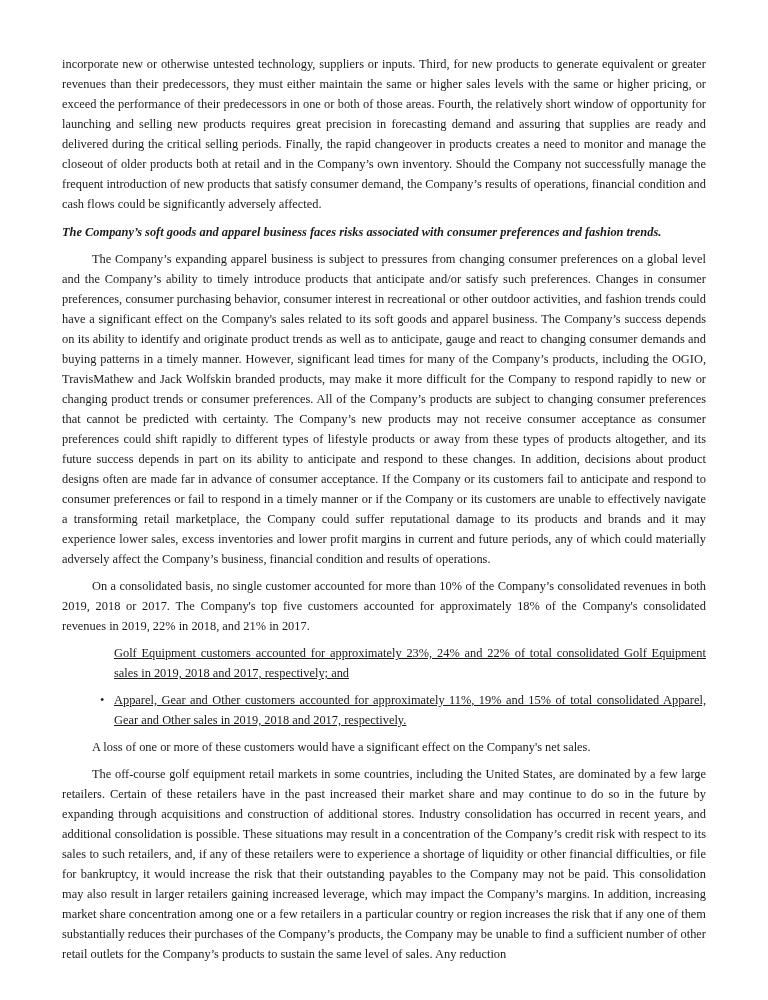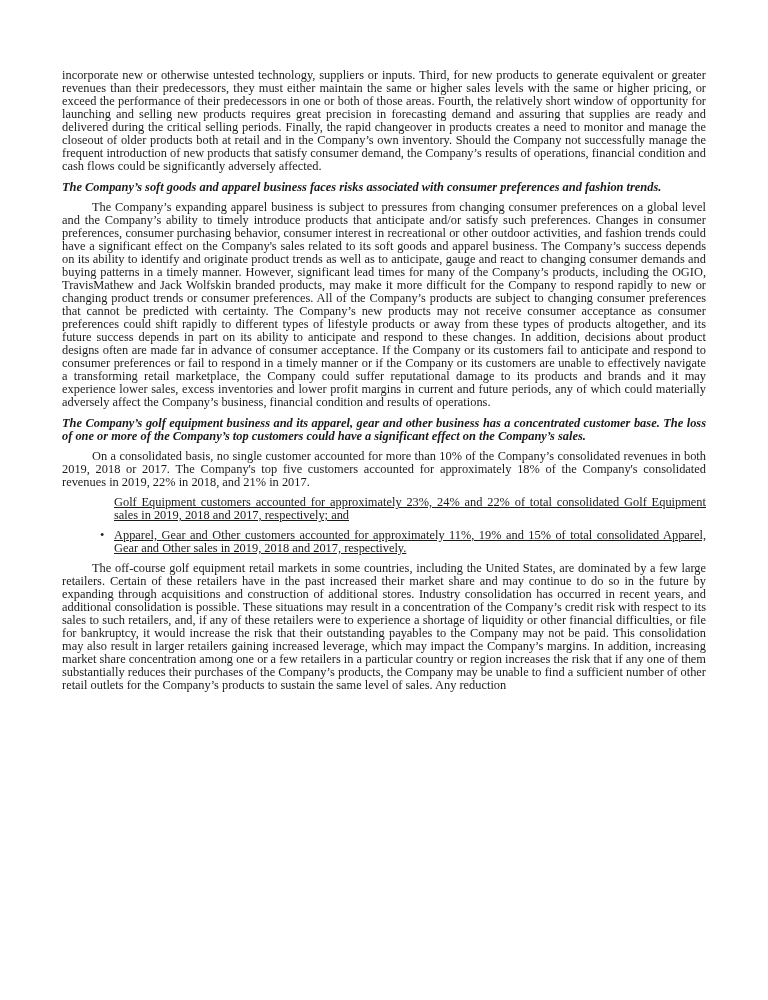--- a/index.html
+++ b/index.html
@@ -1,19 +1,19 @@
 <!DOCTYPE html>
 <html><head>
   <meta charset="utf-8">
   <style>
     html, body { margin: 0; padding: 0; background: #ffffff; }
     body { width: 768px; height: 1000px; position: relative; overflow: hidden; }
     .page {
-      position: absolute; left: 62px; top: 69px; width: 644px;
-      font-family: "Liberation Serif", serif; font-size: 12.4px; line-height: 13px;
+      position: absolute; left: 62px; top: 54px; width: 644px;
+      font-family: "Liberation Serif", serif; font-size: 12.4px; line-height: 20px;
       color: #1a1a1a; text-align: justify;
     }
     p { margin: 0 0 7px 0; }
     .indent { text-indent: 30px; }
     .heading { font-weight: bold; font-style: italic; margin: 8px 0 7px 0; }
     .bullets { margin: 0 0 7px 0; padding: 0; list-style: none; text-decoration: underline; }
     .bullets li { position: relative; padding-left: 52px; margin-bottom: 7px; }
     .bullets li .bullet-mark { position: absolute; left: 38px; top: 0; }
     .page-number {
       position: absolute; left: 0; width: 768px; top: 941px; text-align: right;
@@ -22,29 +22,29 @@
   </style>
 </head>
 <body>
 
 <div class="page">
   <p>incorporate new or otherwise untested technology, suppliers or inputs. Third, for new products to generate equivalent or greater revenues than their predecessors, they must either maintain the same or higher sales levels with the same or higher pricing, or exceed the performance of their predecessors in one or both of those areas. Fourth, the relatively short window of opportunity for launching and selling new products requires great precision in forecasting demand and assuring that supplies are ready and delivered during the critical selling periods. Finally, the rapid changeover in products creates a need to monitor and manage the closeout of older products both at retail and in the Company’s own inventory. Should the Company not successfully manage the frequent introduction of new products that satisfy consumer demand, the Company’s results of operations, financial condition and cash flows could be significantly adversely affected.</p>
 
   <p class="heading">The Company’s soft goods and apparel business faces risks associated with consumer preferences and fashion trends.</p>
   <p class="indent">The Company’s expanding apparel business is subject to pressures from changing consumer preferences on a global level and the Company’s ability to timely introduce products that anticipate and/or satisfy such preferences. Changes in consumer preferences, consumer purchasing behavior, consumer interest in recreational or other outdoor activities, and fashion trends could have a significant effect on the Company's sales related to its soft goods and apparel business. The Company’s success depends on its ability to identify and originate product trends as well as to anticipate, gauge and react to changing consumer demands and buying patterns in a timely manner. However, significant lead times for many of the Company’s products, including the OGIO, TravisMathew and Jack Wolfskin branded products, may make it more difficult for the Company to respond rapidly to new or changing product trends or consumer preferences.  All of the Company’s products are subject to changing consumer preferences that cannot be predicted with certainty. The Company’s new products may not receive consumer acceptance as consumer preferences could shift rapidly to different types of lifestyle products or away from these types of products altogether, and its future success depends in part on its ability to anticipate and respond to these changes. In addition, decisions about product designs often are made far in advance of consumer acceptance.  If the Company or its customers fail to anticipate and respond to consumer preferences or fail to respond in a timely manner or if the Company or its customers are unable to effectively navigate a transforming retail marketplace, the Company could suffer reputational damage to its products and brands and it may experience lower sales, excess inventories and lower profit margins in current and future periods, any of which could materially adversely affect the Company’s business, financial condition and results of operations.</p>
 
-  <p class="heading">The Company’s golf equipment business and its apparel, gear and other business has a concentrated customer base. The loss of one or more of the Company’s top customers could have a significant effect on the Company’s sales.</p>
   <p class="indent">On a consolidated basis, no single customer accounted for more than 10% of the Company’s consolidated revenues in both 2019, 2018 or 2017. The Company's top five customers accounted for approximately 18% of the Company's consolidated revenues in 2019, 22% in 2018, and 21% in 2017.</p>
   <ul class="bullets">
     <li>
       <span class="bullet-mark"></span>
       <span>Golf Equipment customers accounted for approximately 23%, 24% and 22% of total consolidated Golf Equipment sales in 2019, 2018 and 2017, respectively; and</span>
     </li>
     <li>
       <span class="bullet-mark">•</span>
       <span>Apparel, Gear and Other customers accounted for approximately 11%, 19% and 15% of total consolidated Apparel, Gear and Other sales in 2019, 2018 and 2017, respectively.</span>
     </li>
   </ul>
+  <p class="indent">A loss of one or more of these customers would have a significant effect on the Company's net sales.</p>
 
   <p class="indent">The off-course golf equipment retail markets in some countries, including the United States, are dominated by a few large retailers. Certain of these retailers have in the past increased their market share and may continue to do so in the future by expanding through acquisitions and construction of additional stores. Industry consolidation has occurred in recent years, and additional consolidation is possible. These situations may result in a concentration of the Company’s credit risk with respect to its sales to such retailers, and, if any of these retailers were to experience a shortage of liquidity or other financial difficulties, or file for bankruptcy, it would increase the risk that their outstanding payables to the Company may not be paid. This consolidation may also result in larger retailers gaining increased leverage, which may impact the Company’s margins. In addition, increasing market share concentration among one or a few retailers in a particular country or region increases the risk that if any one of them substantially reduces their purchases of the Company’s products, the Company may be unable to find a sufficient number of other retail outlets for the Company’s products to sustain the same level of sales. Any reduction</p>
 </div>
 
 <div class="page-number">13</div>
 
 </body></html>

